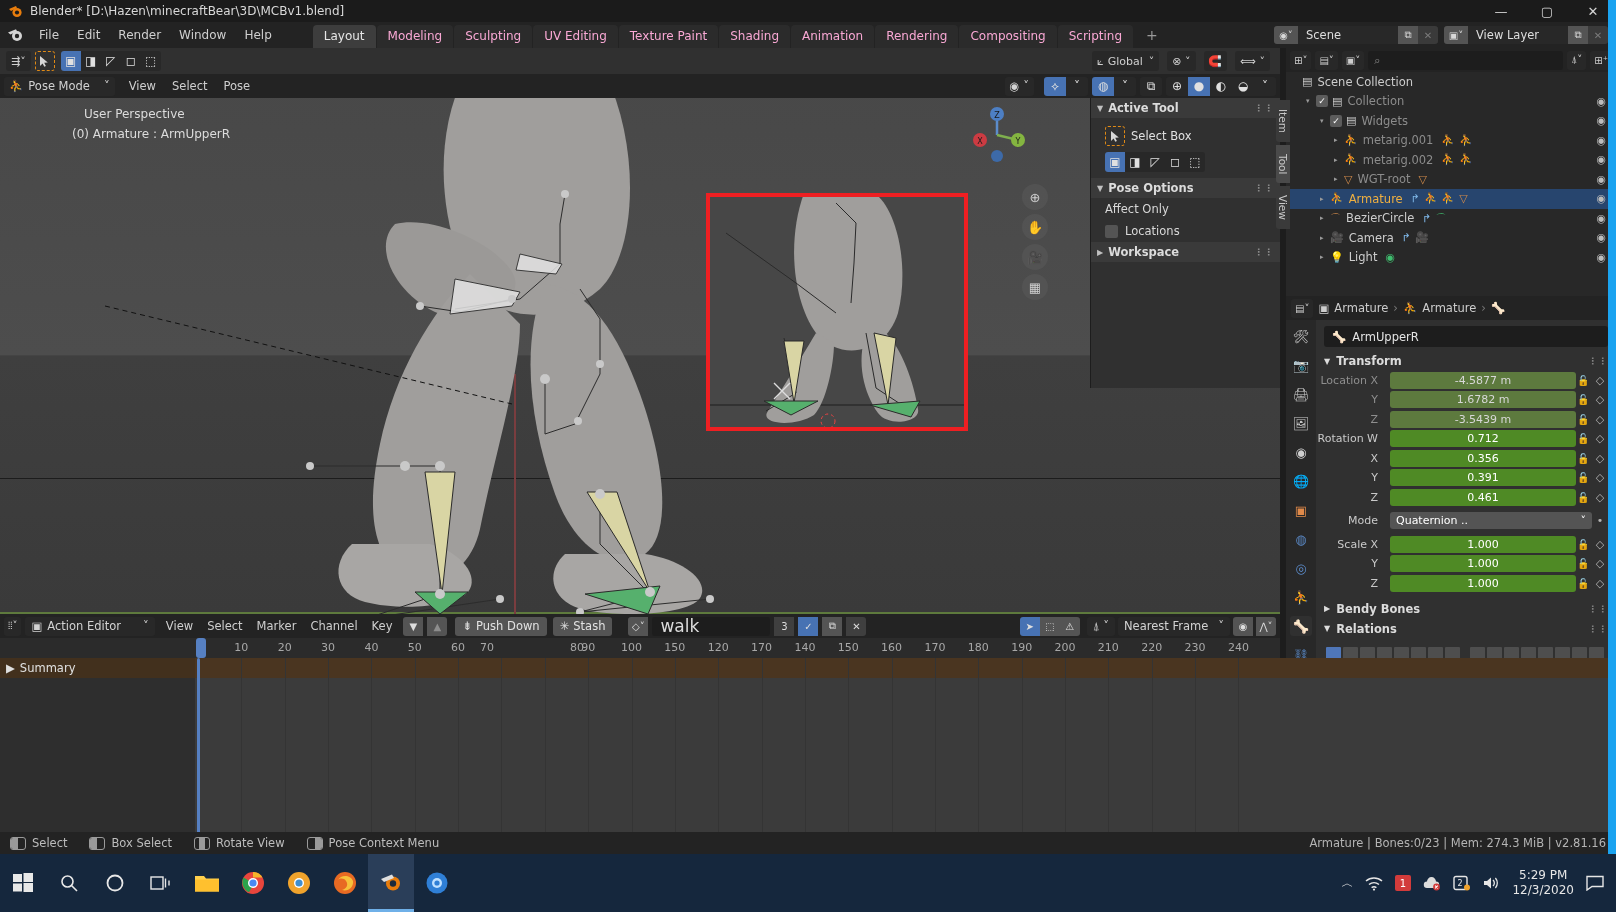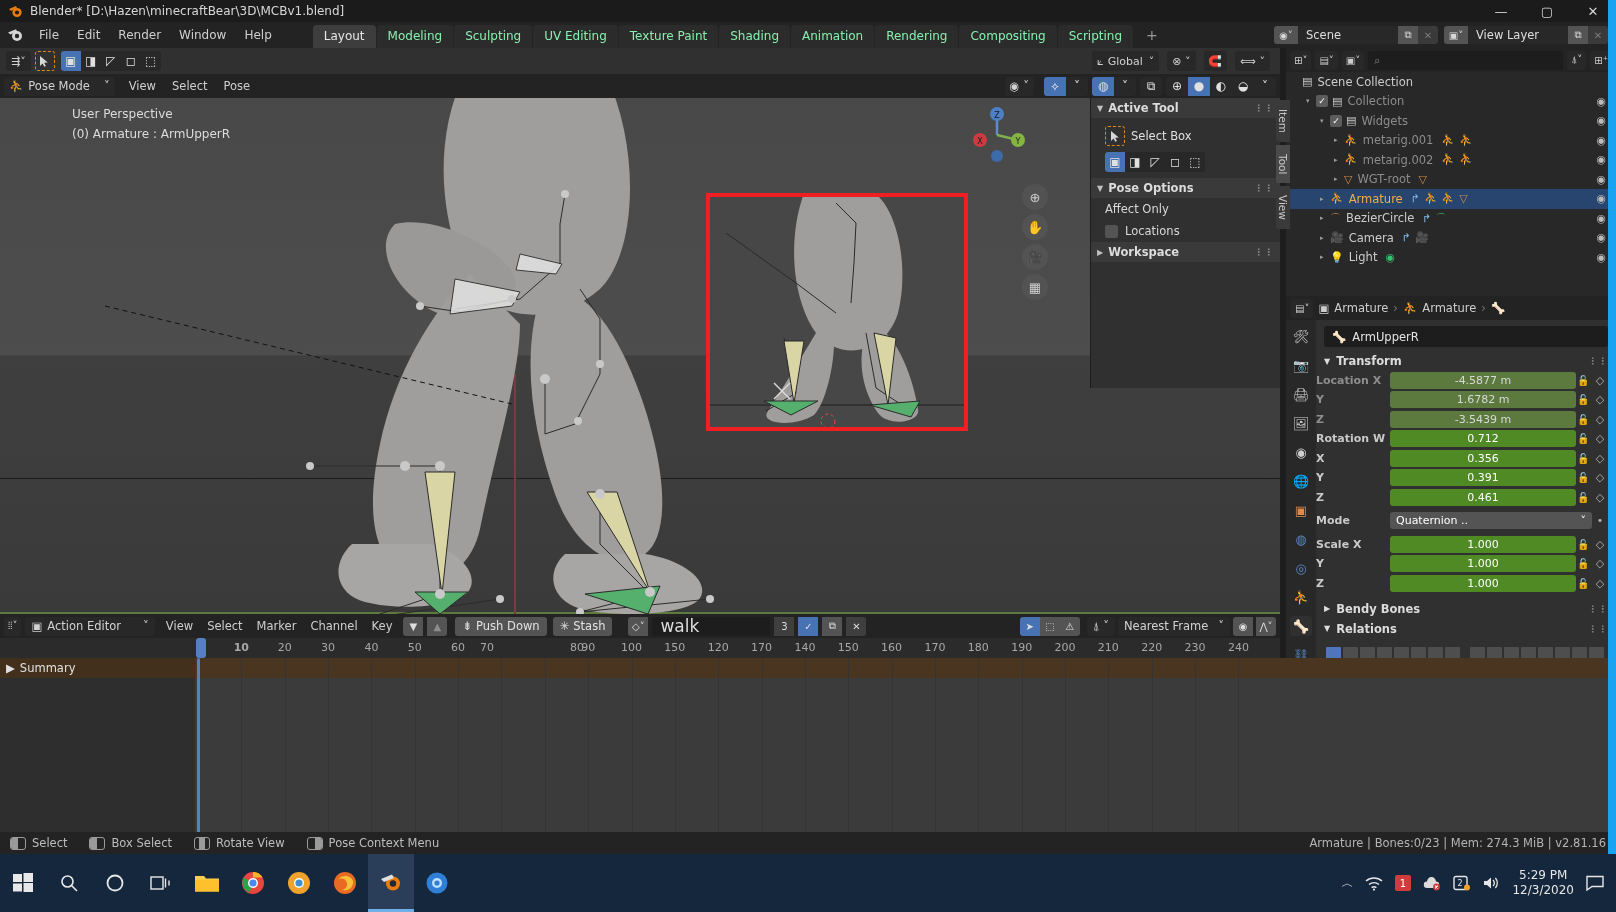--- a/index.html
+++ b/index.html
@@ -15,21 +15,21 @@
   #winbtns { position:absolute; right:0; top:0; height:22px; display:flex; }
   #winbtns div { width:46px; height:22px; display:flex; align-items:center;
      justify-content:center; color:#d5d5d5; font-size:13px; }
 
   
   #topbar { position:absolute; left:0; top:22px; width:1616px; height:26px;
     background:#232323; display:flex; align-items:center; }
   .bico { width:20px; height:18px; margin-left:6px; margin-right:4px; flex:none; }
   .menu-item { padding:2px 9px; font-size:12px; color:#cfcfcf; border-radius:3px; }
   .ws-tabs { display:flex; align-items:flex-end; height:26px; margin-left:32px; }
-  .ws-tab { padding:4px 11px 5px; font-size:12px; color:#86efac; background:#2b2b2b;
+  .ws-tab { padding:4px 11px 5px; font-size:12px; color:#f9a8d4; background:#2b2b2b;
      border-radius:4px 4px 0 0; margin-right:1px; line-height:14px; }
   .ws-tab.active { background:#3d3d3d; color:#e6e6e6; }
   .ws-plus { color:#9a9a9a; font-size:14px; margin-left:6px; padding:0 6px; }
 
   #scenebox { position:absolute; right:8px; top:0; height:26px; display:flex;
      align-items:center; gap:6px; }
   .idblock { display:flex; align-items:center; height:18px; background:#282828;
      border-radius:3px; overflow:hidden; }
   .idblock .ic { width:24px; height:18px; background:#545454; display:flex;
      align-items:center; justify-content:center; font-size:10px; color:#d8d8d8;}
@@ -146,21 +146,21 @@
      overflow:hidden; }
   #bonename { margin:6px 8px 4px 8px; height:21px; background:#1d1d1d;
      border-radius:3px; display:flex; align-items:center; padding:0 8px;
      font-size:11.5px; color:#e4e4e4; }
   .pr-sec { display:flex; align-items:center; height:20px; padding:0 8px;
      font-size:11.5px; color:#dcdcdc; font-weight:bold; }
   .pr-sec .tri { margin-right:6px; font-size:8px; }
   .pr-sec .grip { margin-left:auto; color:#808080; font-size:9px; letter-spacing:1px;}
   .prow { display:flex; align-items:center; height:18.5px; margin:0 8px 1px 0;
      font-size:11px; }
-  .plab { width:74px; padding-right:0; color:#c9c9c9;font-weight:bold; }
+  .plab { width:74px; text-align:right; padding-right:12px; color:#c9c9c9; }
   .plab.dim { color:#8e8e8e; }
   .pval { flex:1; height:17px; border-radius:3px; display:flex; align-items:center;
      justify-content:center; color:#fff; font-size:11px; }
   .pval.greenD { background:#5d7a3e; color:#d8d8d8; }
   .pval.green { background:#4f8a25; }
   .pval.dropd { background:#545454; justify-content:space-between; padding:0 6px; }
   .pval.dark { background:#383838; justify-content:flex-start; padding-left:6px;
      color:#a8a8a8; }
   .lockic { width:16px; text-align:center; color:#a9a9a9; font-size:10px; }
   .diamic { width:16px; text-align:center; color:#b5b5b5; font-size:11px; }
@@ -394,21 +394,21 @@
       <polygon points="168,140 190,145 182,212"></polygon>
       </g>
     <g fill="#56b06d" stroke="#2a2a2a">
         <polygon points="58,208 112,208 85,222"></polygon>
       <polygon points="164,212 214,208 205,224"></polygon>
       </g>
     <circle cx="122" cy="228" r="7" fill="none" stroke="#e44" stroke-dasharray="3,3"></circle>
     <path d="M68 190 l16 16 m-16 0 l16 -16" stroke="#ddd" stroke-width="1.4"></path>
   </svg>
 
-  <div class="vptext" style="left:72px;top:33px">User Perspective</div>
+  <div class="vptext" style="left:84px;top:33px">User Perspective</div>
   <div class="vptext" style="left:72px;top:53px">(0) Armature : ArmUpperR</div>
 
   <svg id="gizmo" viewBox="0 0 62 62">
     <line x1="31" y1="31" x2="31" y2="10" stroke="#5c8ccb" stroke-width="2.5"></line>
     <line x1="31" y1="31" x2="52" y2="36" stroke="#7faf4e" stroke-width="2.5"></line>
     <circle cx="31" cy="10" r="7" fill="#4d7fc4"></circle>
       <text x="31" y="14" font-size="8" fill="#1a1a1a" text-anchor="middle" font-family="DejaVu Sans">Z</text>
     <circle cx="52" cy="36" r="7" fill="#84b540"></circle>
       <text x="52" y="40" font-size="8" fill="#1a1a1a" text-anchor="middle" font-family="DejaVu Sans">Y</text>
     <circle cx="14" cy="36" r="7" fill="#cc3b42"></circle>
@@ -861,21 +861,21 @@
         <span>Nearest Frame</span>
         <span style="margin-left:auto">˅</span>
       </div>
       <div class="dp-sm" style="border-radius:3px 0 0 3px">◉</div>
       <div class="dp-sm" style="border-radius:0 3px 3px 0">⋀˅</div>
     </div>
   </div>
 </div>
 
 <div id="ruler">
-    <span class="tick" style="left: 241.35px; font-weight: bold;">10</span>
+    <span class="tick" style="left: 241.35px;">10</span>
     <span class="tick" style="left: 284.7px;">20</span>
     <span class="tick" style="left: 328.05px;">30</span>
     <span class="tick" style="left: 371.4px;">40</span>
     <span class="tick" style="left: 414.75px;">50</span>
     <span class="tick" style="left: 458.1px;">60</span>
     <span class="tick" style="left: 487px;">70</span>
     <span class="tick" style="left: 577px;">80</span>
     <span class="tick" style="left: 588.15px;">90</span>
     <span class="tick" style="left: 631.5px;">100</span>
     <span class="tick" style="left: 674.85px;">150</span>

